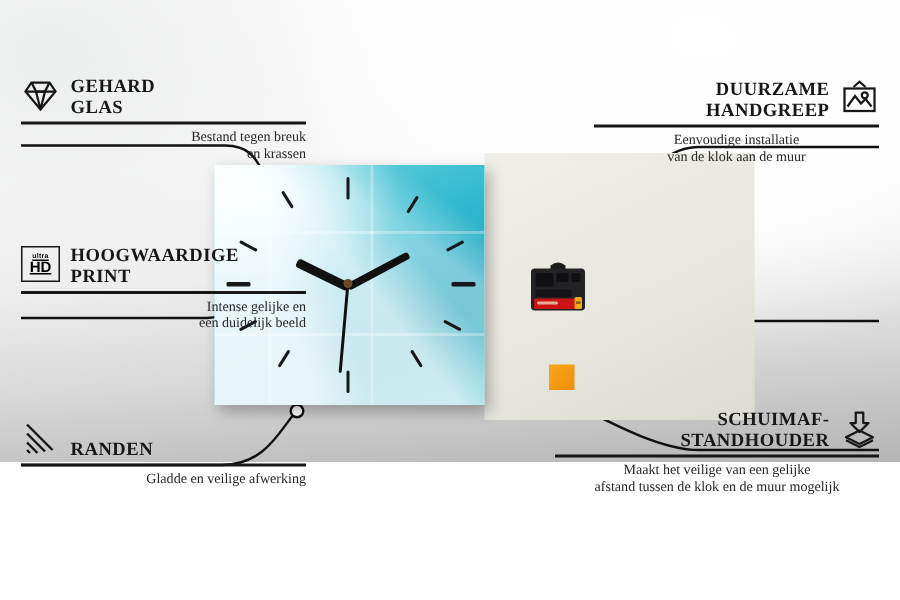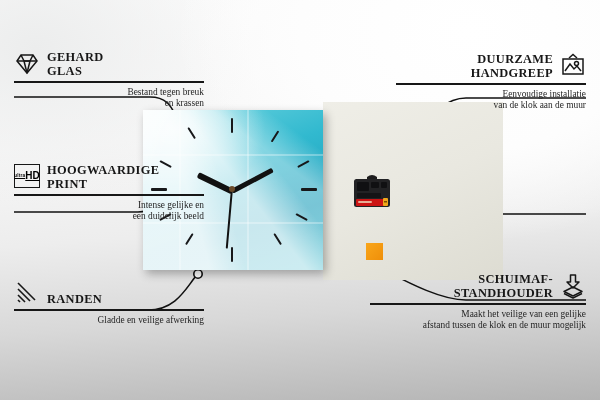--- a/index.html
+++ b/index.html
@@ -1,34 +1,34 @@
 <!DOCTYPE html>
 <html><head>
 <meta charset="utf-8">
 <style>
   html,body{margin:0;padding:0;}
   body{width:600px;height:400px;overflow:hidden;font-family:"Liberation Serif",serif;}
-  #stage{position:relative;width:600px;height:400px;
+  #stage{position:relative;width:600px;height:308px;
     background:
       radial-gradient(ellipse 420px 300px at 78% 8%, #ffffff 0%, #fdfdfd 40%, rgba(255,255,255,0) 70%),
       radial-gradient(ellipse 300px 220px at 6% 12%, #eceded 0%, rgba(236,237,237,0) 72%),
       linear-gradient(176deg, #fbfbfb 0%, #f7f7f7 34%, #ededed 56%, #d8d8d8 76%, #b4b4b4 100%);
   }
   .feat{position:absolute;width:190px;}
   .feat .hd{display:flex;align-items:center;gap:7px;}
   .feat.right .hd{flex-direction:row-reverse;align-items:center;}
   .ttl{font-size:12.4px;font-weight:bold;letter-spacing:.35px;color:#171717;
        line-height:14.2px;text-transform:uppercase;}
   .feat.right .ttl{text-align:right;}
   .rule{height:1.6px;background:#171717;margin:3px 0 4px 0;}
   .sub{font-size:9.4px;color:#262626;line-height:11.4px;text-align:right;}
-  .feat.right .sub{text-align:right;}
+  .feat.right .sub{text-align:center;}
   .ico{width:26px;height:26px;flex:0 0 26px;}
   .ico svg{display:block;width:26px;height:26px;}
-  .hdbox{width:24px;height:22px;border:1.8px solid #171717;display:flex;flex-direction:row;
+  .hdbox{width:24px;height:22px;border:1.8px solid #171717;display:flex;flex-direction:column;
     align-items:center;justify-content:center;line-height:1;text-decoration:underline;}
   .hdbox .u{font-size:4.6px;font-weight:bold;letter-spacing:.2px;font-family:"Liberation Sans",sans-serif;}
   .hdbox .h{font-size:10px;font-weight:bold;font-family:"Liberation Sans",sans-serif;margin-top:.5px;}
   #lines{position:absolute;left:0;top:0;width:600px;height:400px;}
   .clock{position:absolute;left:143px;top:110px;width:180px;height:160px;
     box-shadow:3px 4px 9px rgba(0,0,0,.30);overflow:hidden;
     background:
       linear-gradient(118deg, rgba(255,255,255,.75) 0%, rgba(255,255,255,0) 16%),
       linear-gradient(74deg, rgba(255,255,255,.55) 30%, rgba(255,255,255,0) 46%),
       linear-gradient(52deg, rgba(255,255,255,.60) 54%, rgba(255,255,255,0) 70%),

